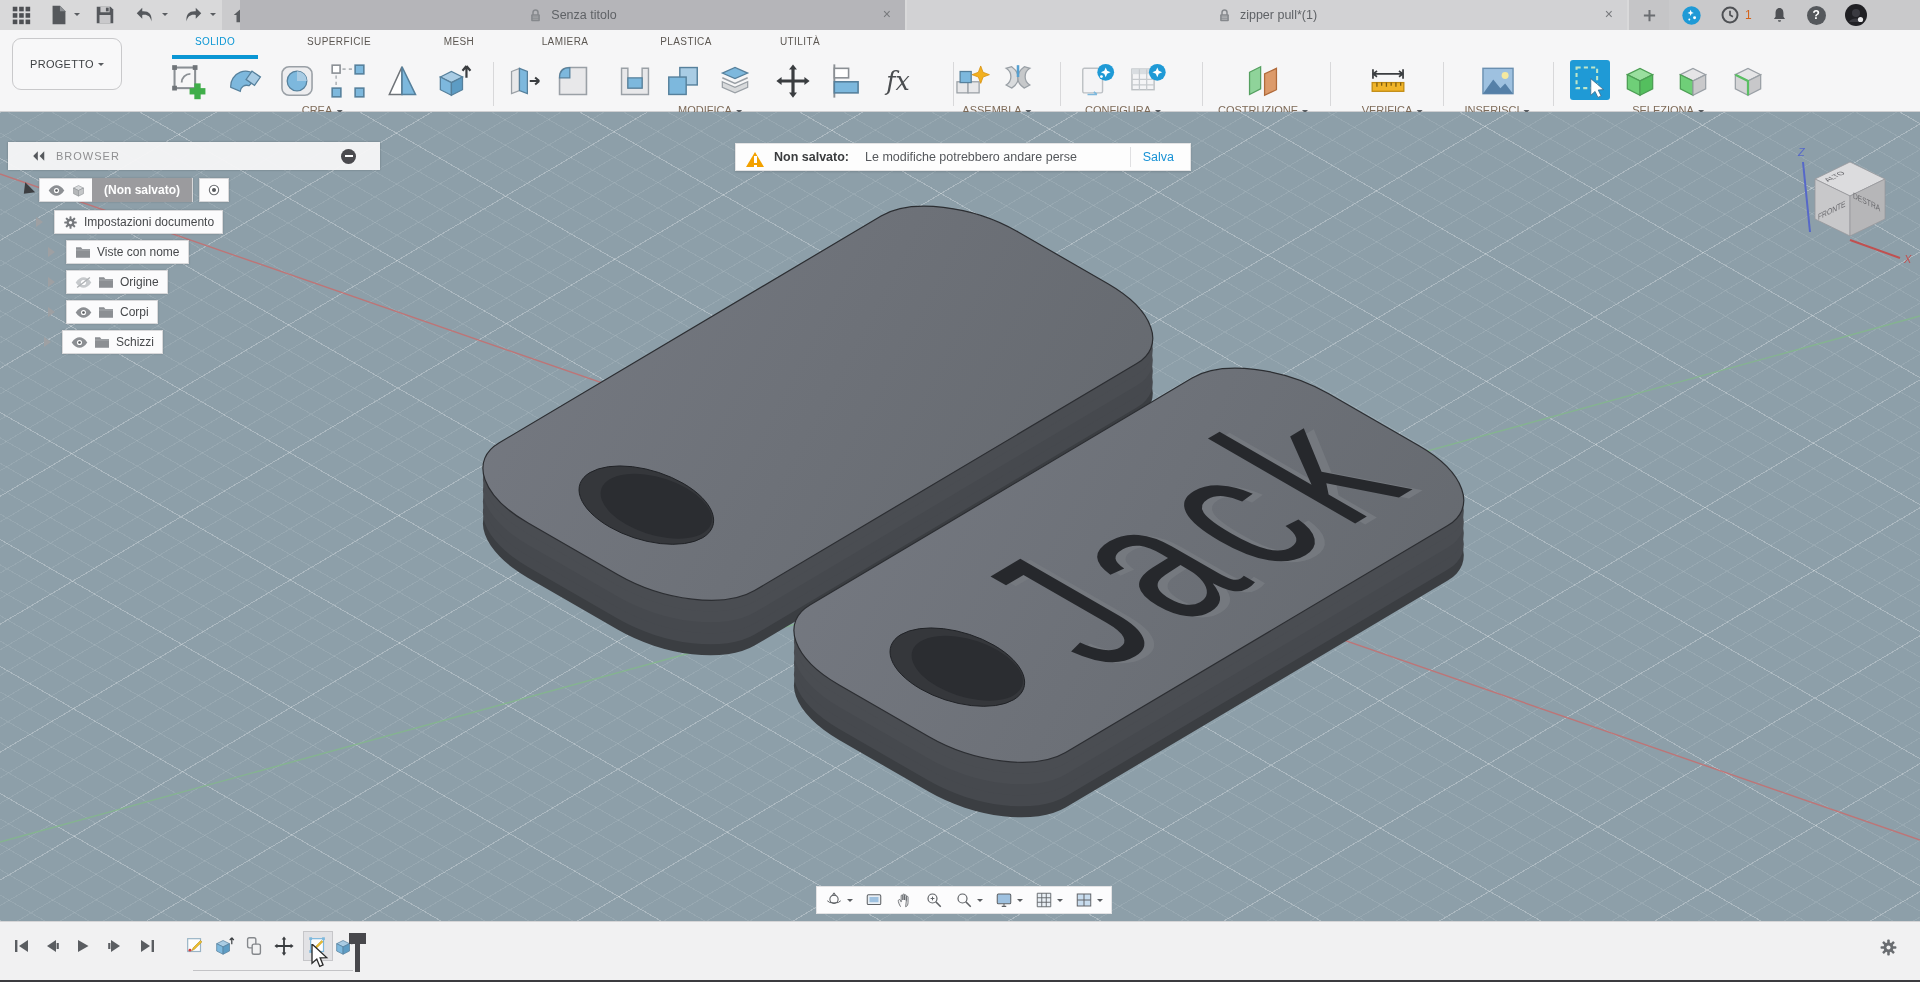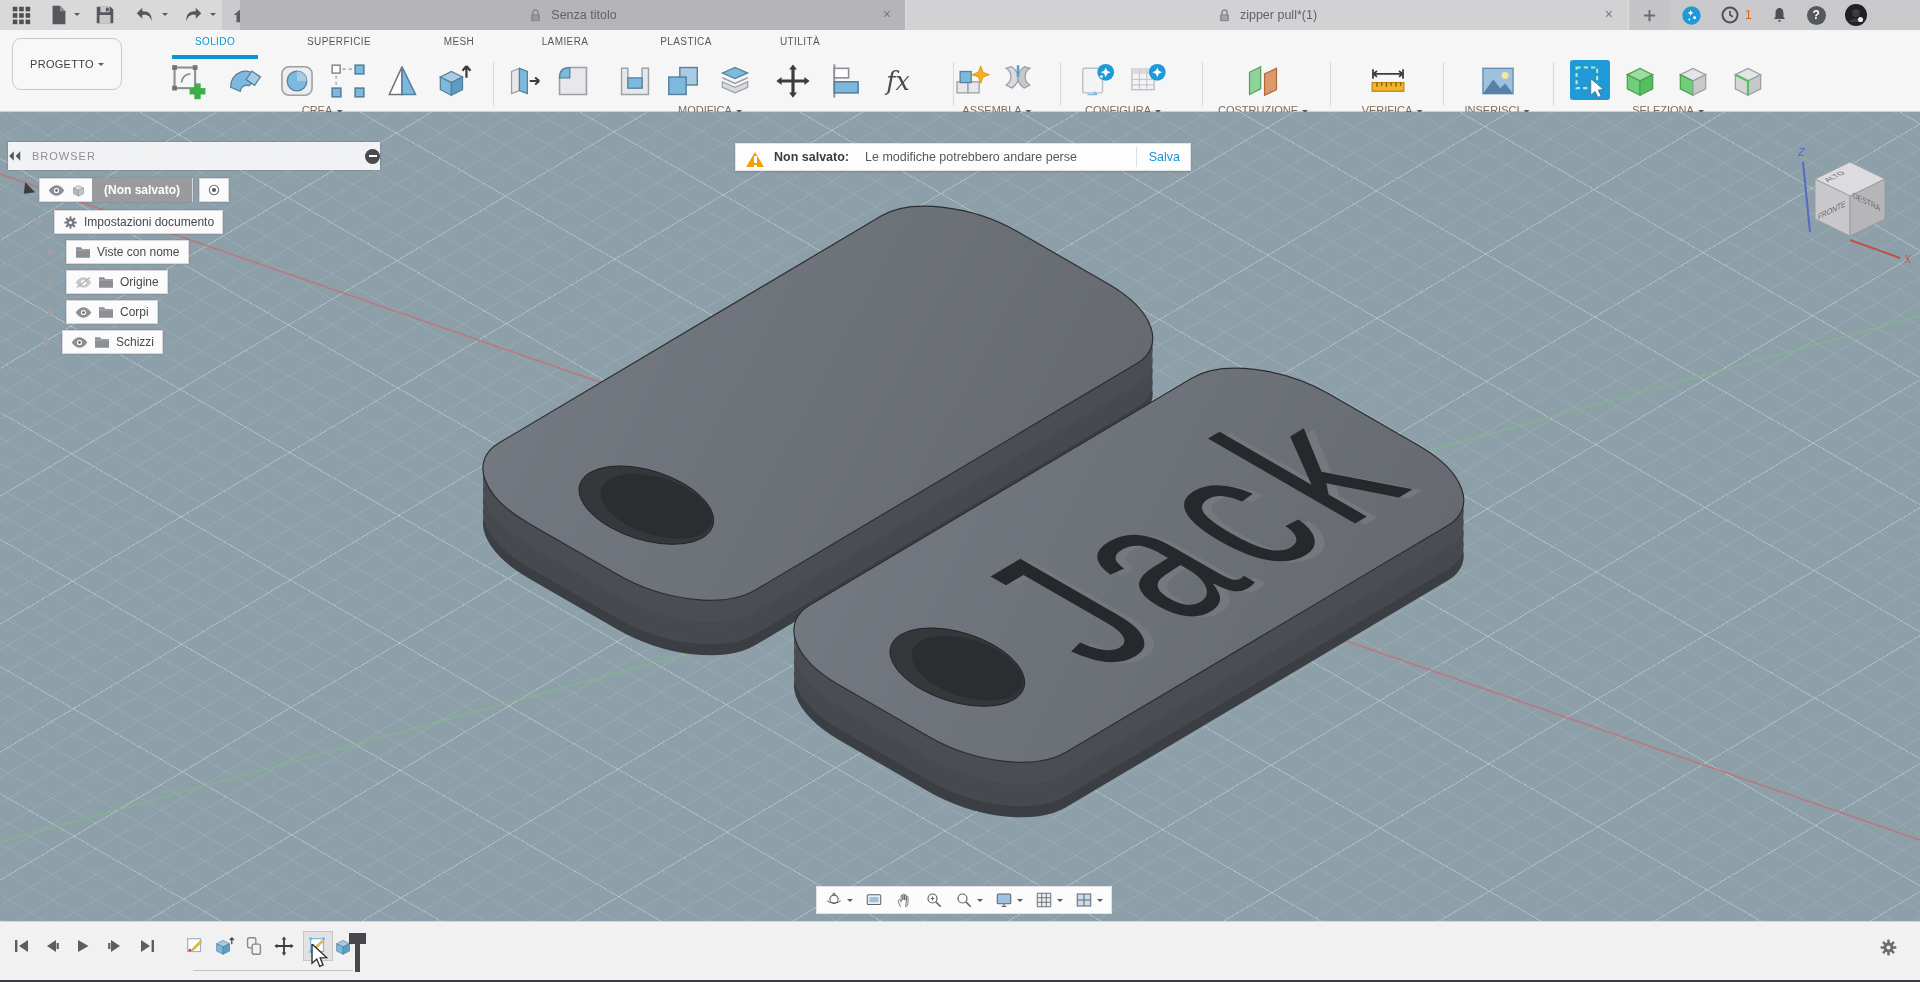--- a/index.html
+++ b/index.html
@@ -38,41 +38,41 @@
     background:
       repeating-linear-gradient(149.3deg, rgba(255,255,255,.20) 0 1px, transparent 1px 110px),
       repeating-linear-gradient(30deg, rgba(255,255,255,.20) 0 1px, transparent 1px 110px),
       repeating-linear-gradient(149.3deg, rgba(255,255,255,.09) 0 1px, transparent 1px 22px),
       repeating-linear-gradient(30deg, rgba(255,255,255,.09) 0 1px, transparent 1px 22px),
       #8d9fa9;
   }
   #scene { position:absolute; left:0; top:0; }
 
   
-  #browser-header { position:absolute; left:8px; top:30px; width:372px; height:28px; background:rgba(245,245,246,.97); display:flex; align-items:center; padding:0 0; box-shadow:0 0 2px rgba(0,0,0,.25); }
+  #browser-header { position:absolute; left:8px; top:30px; width:372px; height:28px; background:rgba(245,245,246,.97); display:flex; align-items:center; padding:0 24px; box-shadow:0 0 2px rgba(0,0,0,.25); }
   #browser-title { font-size:11px; color:#8f8f91; letter-spacing:1px; margin-left:10px; flex:1; }
   .circle-btn { width:15px; height:15px; border-radius:50%; background:#4a4a4e; position:relative; }
   .circle-btn::after { content:""; position:absolute; left:3.5px; top:6.5px; width:8px; height:2px; background:#fff; }
   .circle-btn.plus::before { content:""; position:absolute; left:6.5px; top:3.5px; width:2px; height:8px; background:#fff; }
   .tree-row { position:absolute; display:flex; align-items:center; }
   .tri-closed { width:0; height:0; border:5px solid transparent; border-left:7px solid #9ea0a3; margin-right:6px; }
   .tri-open { width:0; height:0; border-left:7px solid transparent; border-right:7px solid transparent; border-top:9px solid #3c3e41; margin-right:5px; transform:rotate(45deg); }
   .chip { display:inline-flex; align-items:center; background:#fbfbfc; border:1px solid #d8d8da; height:24px; padding:0 8px; gap:6px; font-size:12px; color:#47494c; box-shadow:0 0 2px rgba(0,0,0,.18); }
   .chip svg { flex:none; }
   #root-sel { background:#9b9b9e; color:#ffffff; font-weight:bold; height:24px; display:flex; align-items:center; padding:0 12px; margin-right:-8px; font-size:12px; }
 
   
   #warnbar { position:absolute; left:735px; top:31px; width:456px; height:28px; background:#fdfdfd; border:1px solid #e3e3e4; display:flex; align-items:center; padding:0 10px; box-shadow:0 1px 2px rgba(0,0,0,.15); font-size:12.5px; }
   #warn-tri { width:0; height:0; border:9px solid transparent; border-bottom:15px solid #f2a100; position:relative; top:-2px; }
   #warn-tri i { position:absolute; left:-1.5px; top:4px; width:3px; height:7px; background:#fff; }
   #warn-tri b { position:absolute; left:-1.5px; top:12.5px; width:3px; height:2.5px; background:#fff; }
   #warn-label { font-weight:bold; color:#3a3c3e; margin-left:10px; }
   #warn-msg { color:#55585c; margin-left:16px; flex:1; }
   #warn-sep { width:1px; height:20px; background:#e0e0e2; margin:0 12px; }
-  #warn-action { color:#1892d5; }
+  #warn-action { color:#1892d5; margin-right:6px; }
 
   
   #comments-bar { position:absolute; left:8px; top:774px; width:372px; height:28px; background:rgba(245,245,246,.97); display:flex; align-items:center; padding:0 10px; box-shadow:0 0 2px rgba(0,0,0,.25); }
   #comments-title { font-size:11px; color:#97897a; letter-spacing:1px; margin-left:20px; flex:1; }
   #navbar { position:absolute; left:816px; top:774px; width:296px; height:28px; background:#fcfcfd; border:1px solid #e2e2e4; display:flex; align-items:center; justify-content:space-between; padding:0 8px; }
   .nav-group { display:flex; align-items:center; }
 
   
   #bottombar { position:absolute; left:0; top:921px; width:1920px; height:61px; background:#f1f1f2; border-top:1px solid #d5d5d7; }
   #bottombar::after { content:""; position:absolute; left:0; top:58px; width:1920px; height:3px; background:#3b3b3f; }

